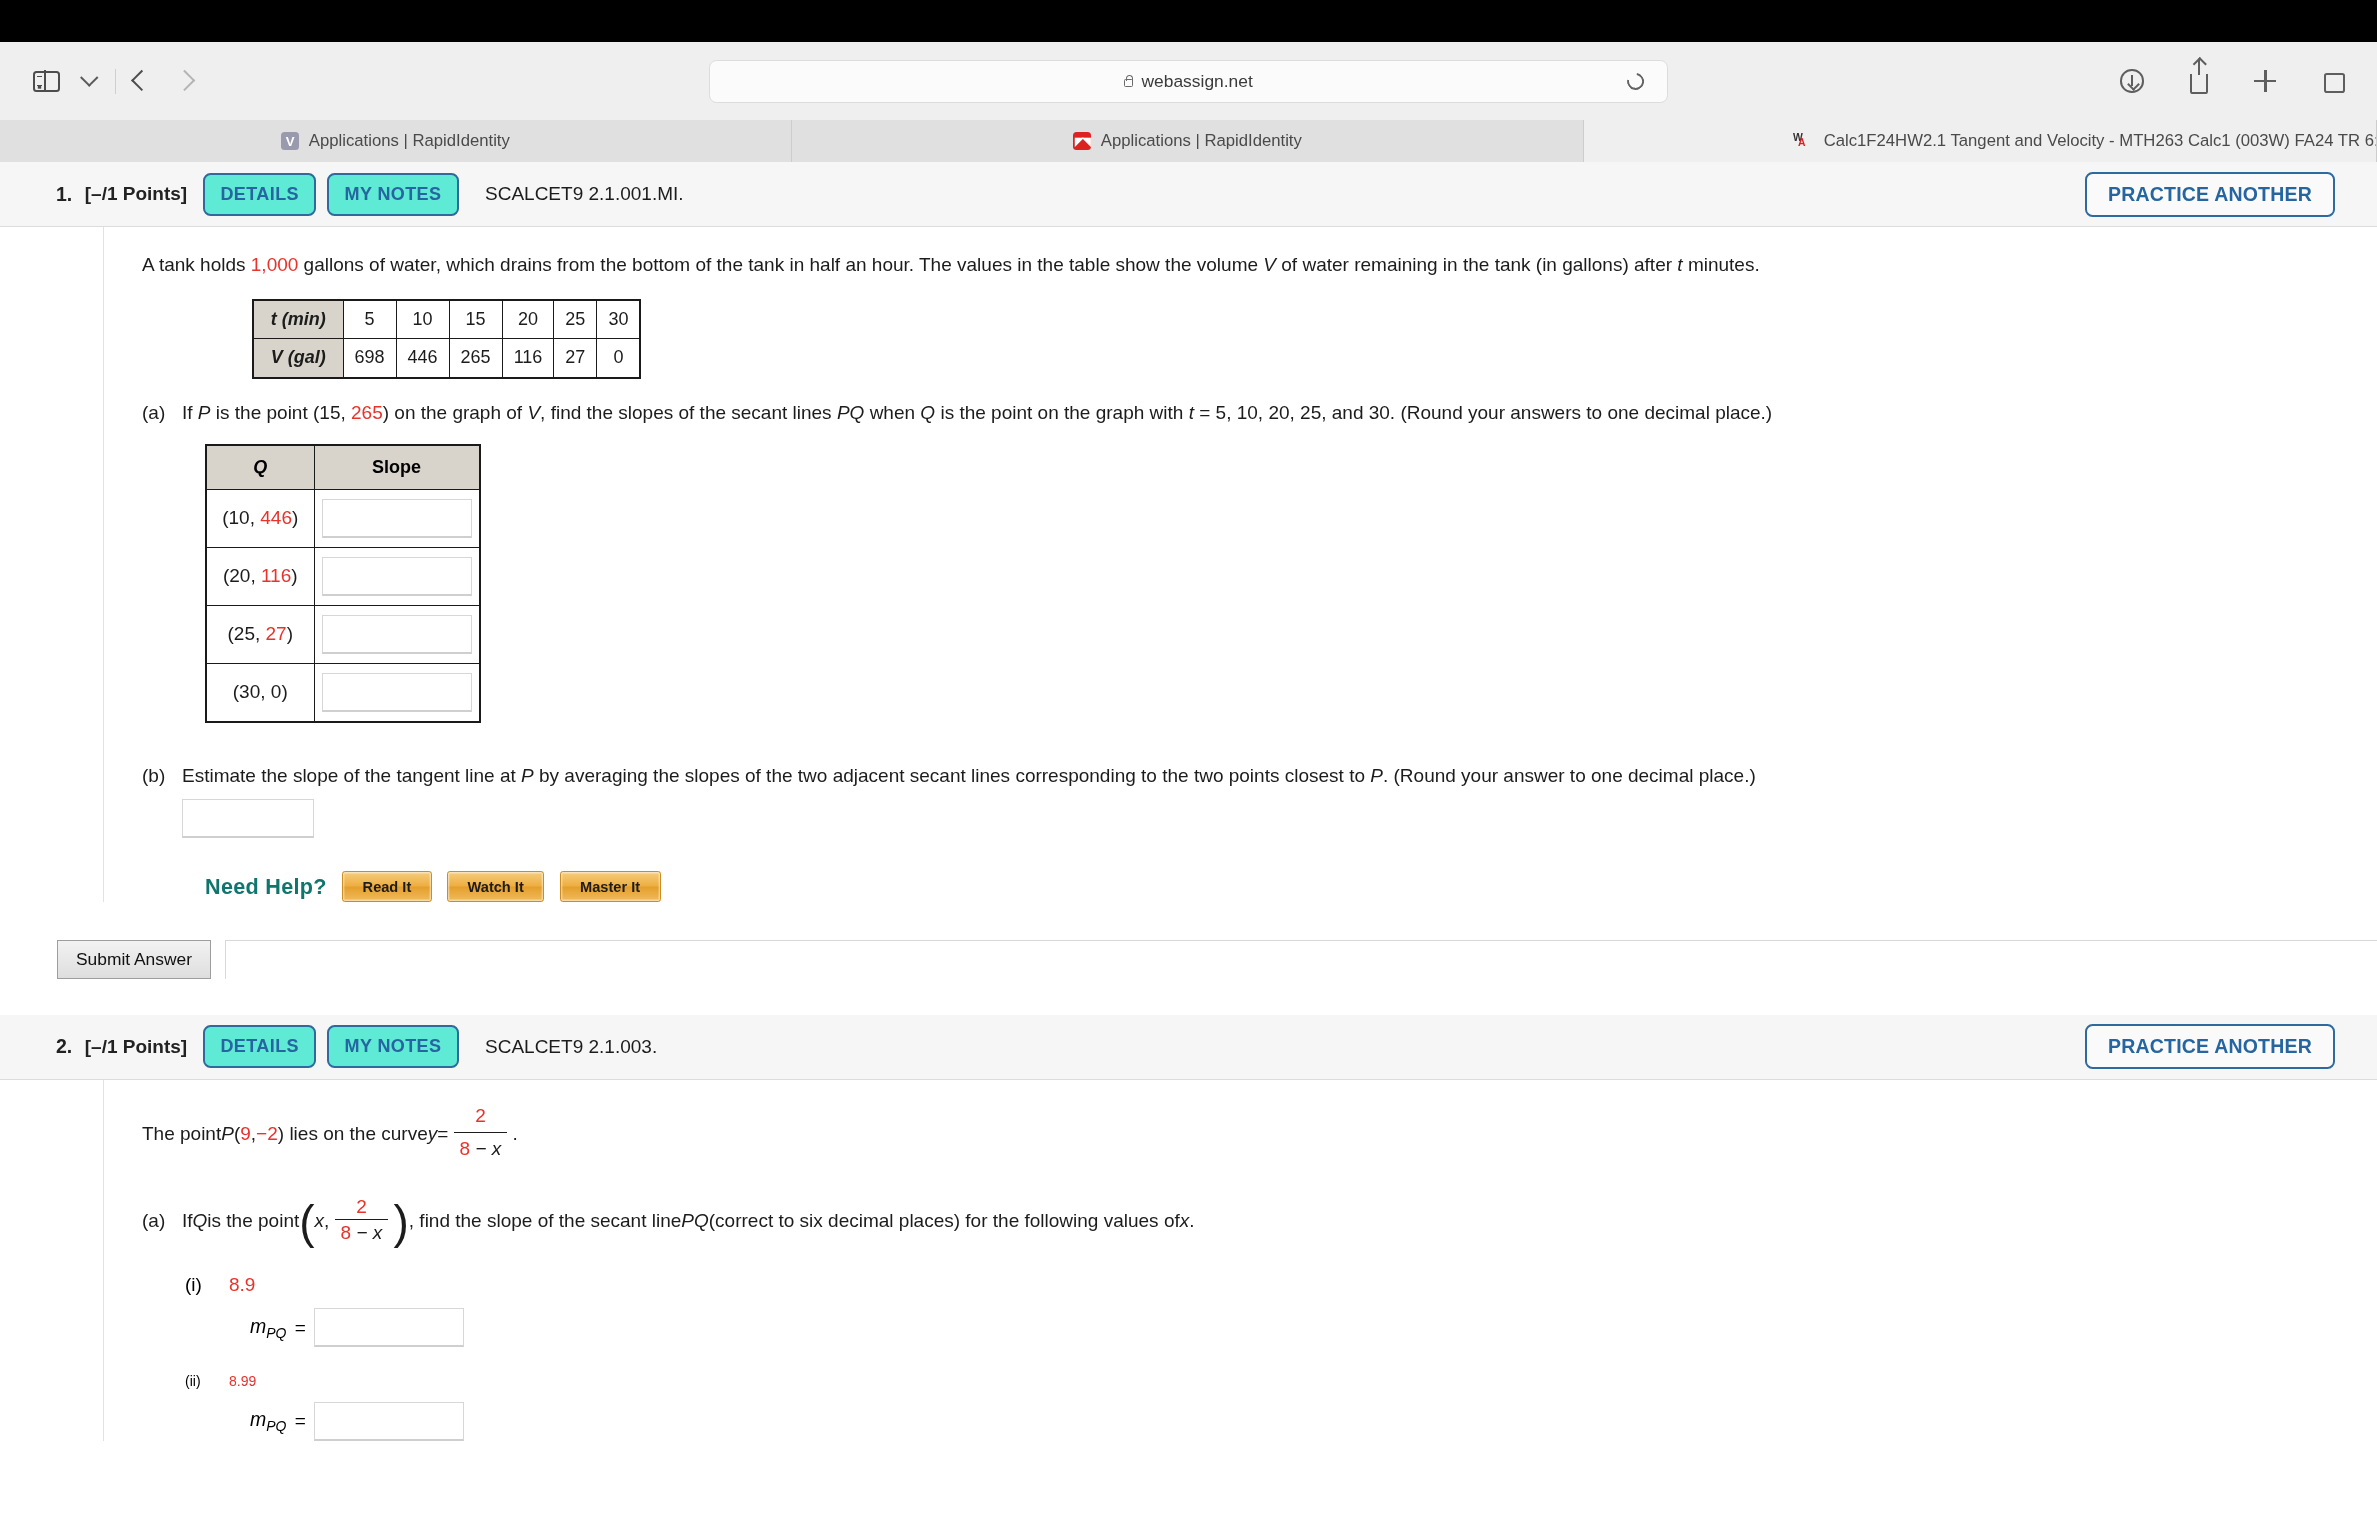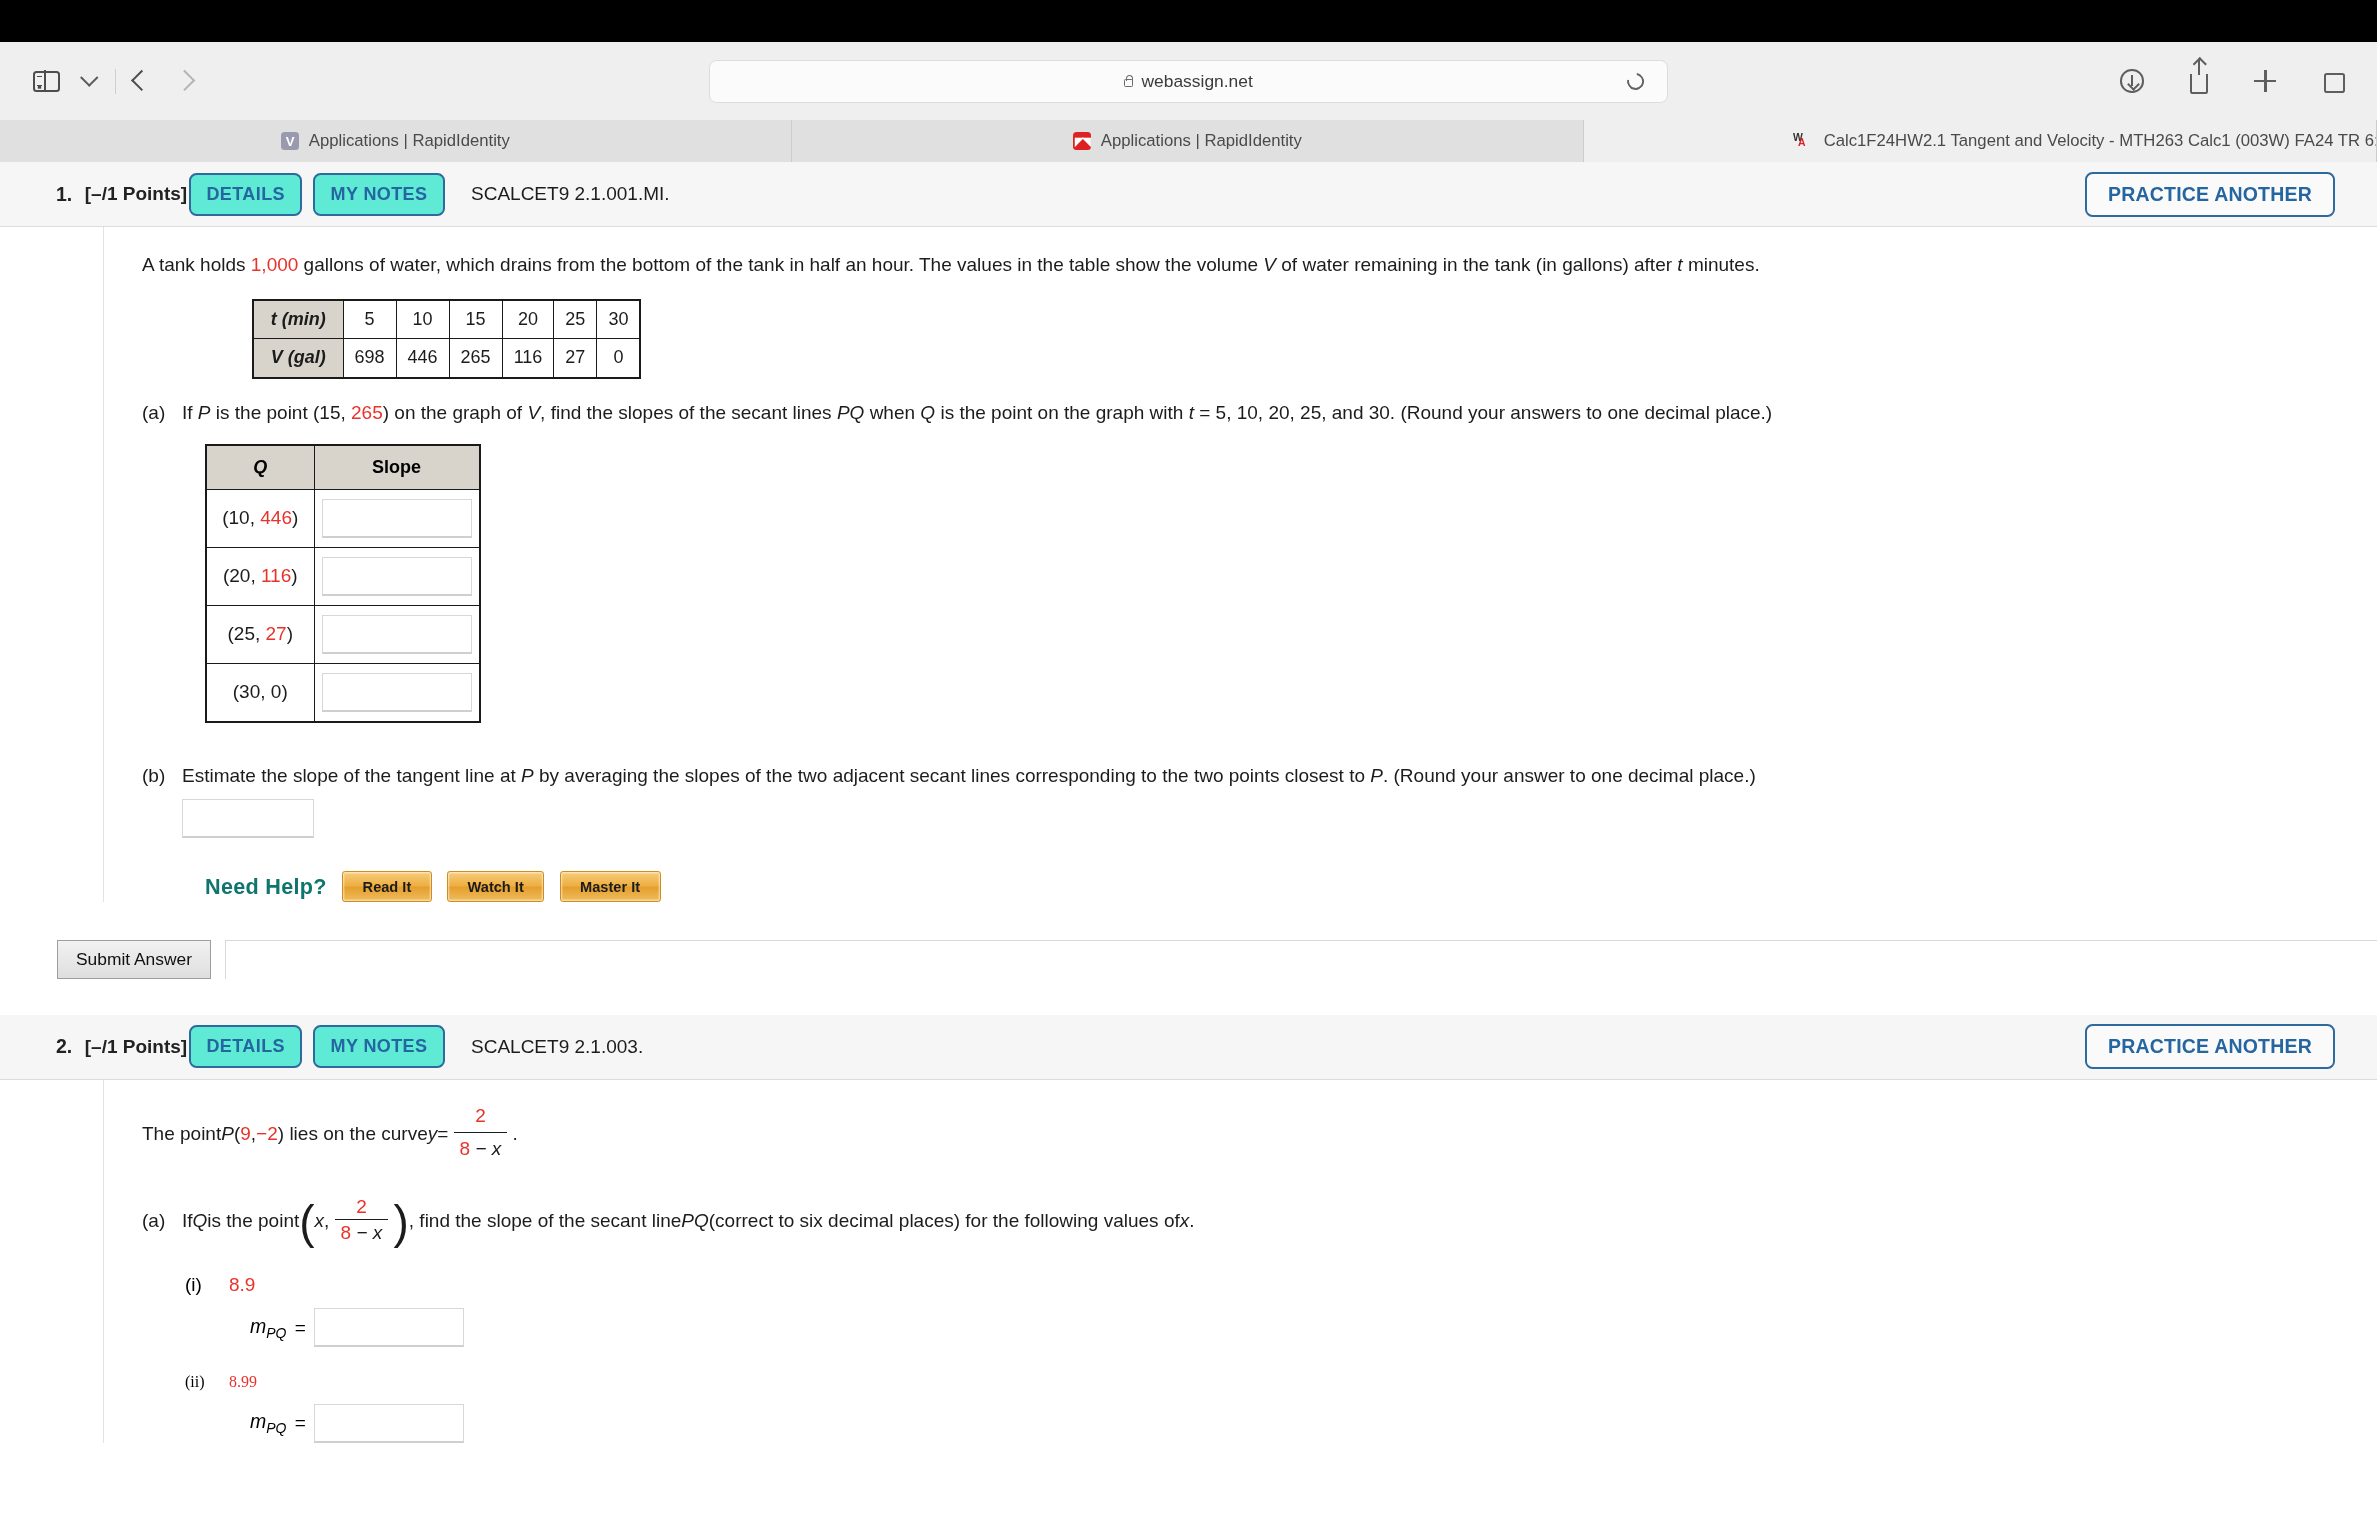--- a/index.html
+++ b/index.html
@@ -111,21 +111,21 @@
 
   .q-header {
     background: #f6f6f6;
     border-bottom: 1px solid #dcdcdc;
     height: 65px;
     display: flex; align-items: center;
     padding: 0 42px 0 56px;
     position: relative;
   }
   .q-num { font-size: 19.5px; font-weight: bold; color: #222; margin-right: 12.5px; }
-  .q-points { font-size: 19px; font-weight: bold; color: #222; margin-right: 2px; }
+  .q-points { font-size: 19px; font-weight: bold; color: #222; margin-right: 16px; }
   .pill-btn {
     border: 2.4px solid #2e6a9e;
     border-radius: 7.6px;
     background: #5eead4;
     color: #2565a0;
     font-size: 18px; font-weight: bold;
     letter-spacing: 0.4px;
     padding: 9px 15.3px;
     margin-right: 11px;
     cursor: pointer;
@@ -460,21 +460,21 @@
             <span class="red">8.9</span>
           </div>
           <div style="display:flex;align-items:center;margin-top:12.5px;margin-left:65px;">
             <span class="mpq"><span>m</span><sub>PQ</sub></span>
             <span style="margin:0 8.3px;font-size:19px;">=</span>
             <span class="ansbox"></span>
           </div>
         </div>
 
         <div style="margin-left:43px;margin-top:26.4px;">
-          <div style="display:flex;align-items:flex-start;font-size:16px;font-family:Liberation Serif, serif;">
+          <div style="display:flex;align-items:flex-start;font-size:14px;">
             <span style="width:44px;">(ii)</span>
             <span class="red">8.99</span>
           </div>
           <div style="display:flex;align-items:center;margin-top:12.5px;margin-left:65px;">
             <span class="mpq"><span>m</span><sub>PQ</sub></span>
             <span style="margin:0 8.3px;font-size:19px;">=</span>
             <span class="ansbox"></span>
           </div>
         </div>
 

